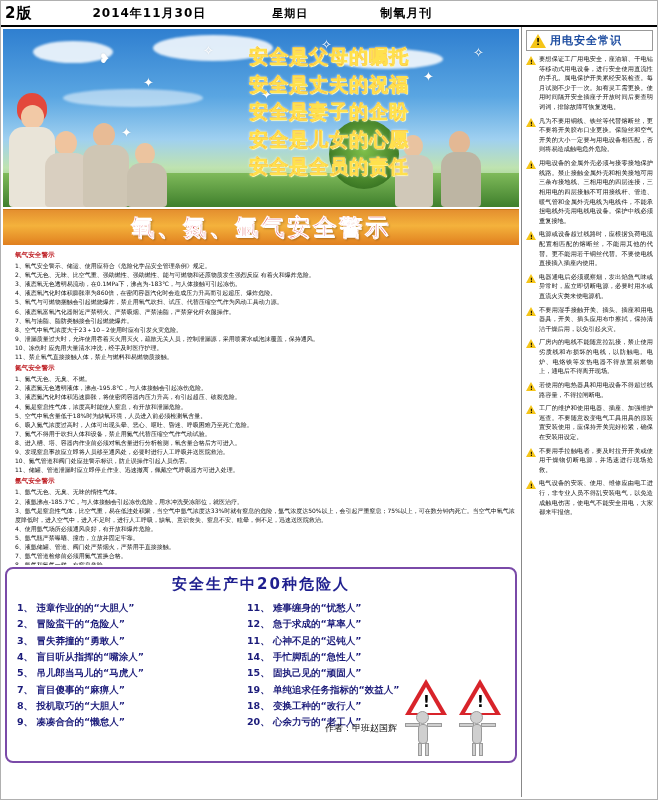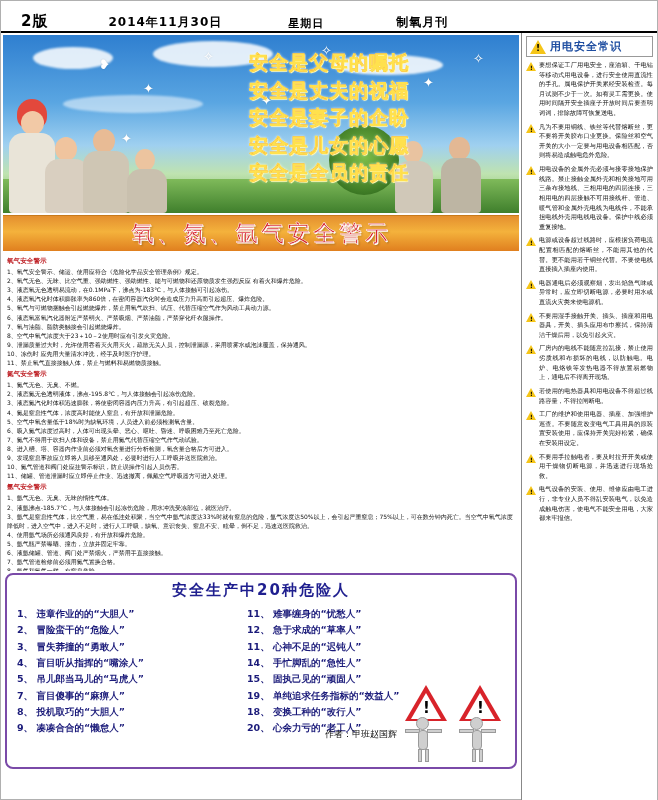--- a/index.html
+++ b/index.html
@@ -12,23 +12,23 @@
     position: relative;
   }
   .page {
     width:658px; height:800px; position:relative;
     border: 1px solid #b0b0b0;
     background:#fff;
   }
 
   
   .masthead {
-    height: 32px;
-    display:flex; align-items:flex-end;
-    padding: 0 20px;
+    height: 26px;
+    display:flex; align-items:center;
+    padding: 0 4px;
     border-bottom: 2px solid #000;
     font-weight:bold;
   }
   .mast-page { font-size:15px; letter-spacing:1px; }
   .mast-date { font-size:12px; margin-left:60px; letter-spacing:1px;}
   .mast-week { font-size:11px; margin-left:66px; letter-spacing:1px;}
   .mast-name { font-size:12px; margin-left:72px; letter-spacing:1px;}
 
   
   .body-wrap { display:flex; height: 770px; }
@@ -78,28 +78,28 @@
 
   
   .titlebar {
     margin: 2px 2px 0 2px;
     height: 36px;
     background: linear-gradient(180deg,#e48f2f 0%, #f4b23c 45%, #e07f1f 100%);
     display:flex; align-items:center; justify-content:center;
     border-top:1px solid #c77a1c;
   }
   .titlebar span {
-    font-size:23px; font-weight:normal; color:#d6202a; letter-spacing:3px;
+    font-size:23px; font-weight:bold; color:#d6202a; letter-spacing:3px;
     text-shadow: 1px 1px 0 #fff, 2px 2px 2px rgba(0,0,0,.25);
     -webkit-text-stroke:0.5px #fff;
   }
 
   
   .textbody {
-    padding: 3px 6px 2px 6px;
+    padding: 3px 6px 2px 14px;
     font-size: 6.0px;
     line-height: 1.52;
     color:#111;
     height: 320px;
     overflow:hidden;
   }
   .sec-head {
     color:#c0262b; font-weight:bold; font-size:6.6px;
     margin: 2px 0 1px 0;
   }

